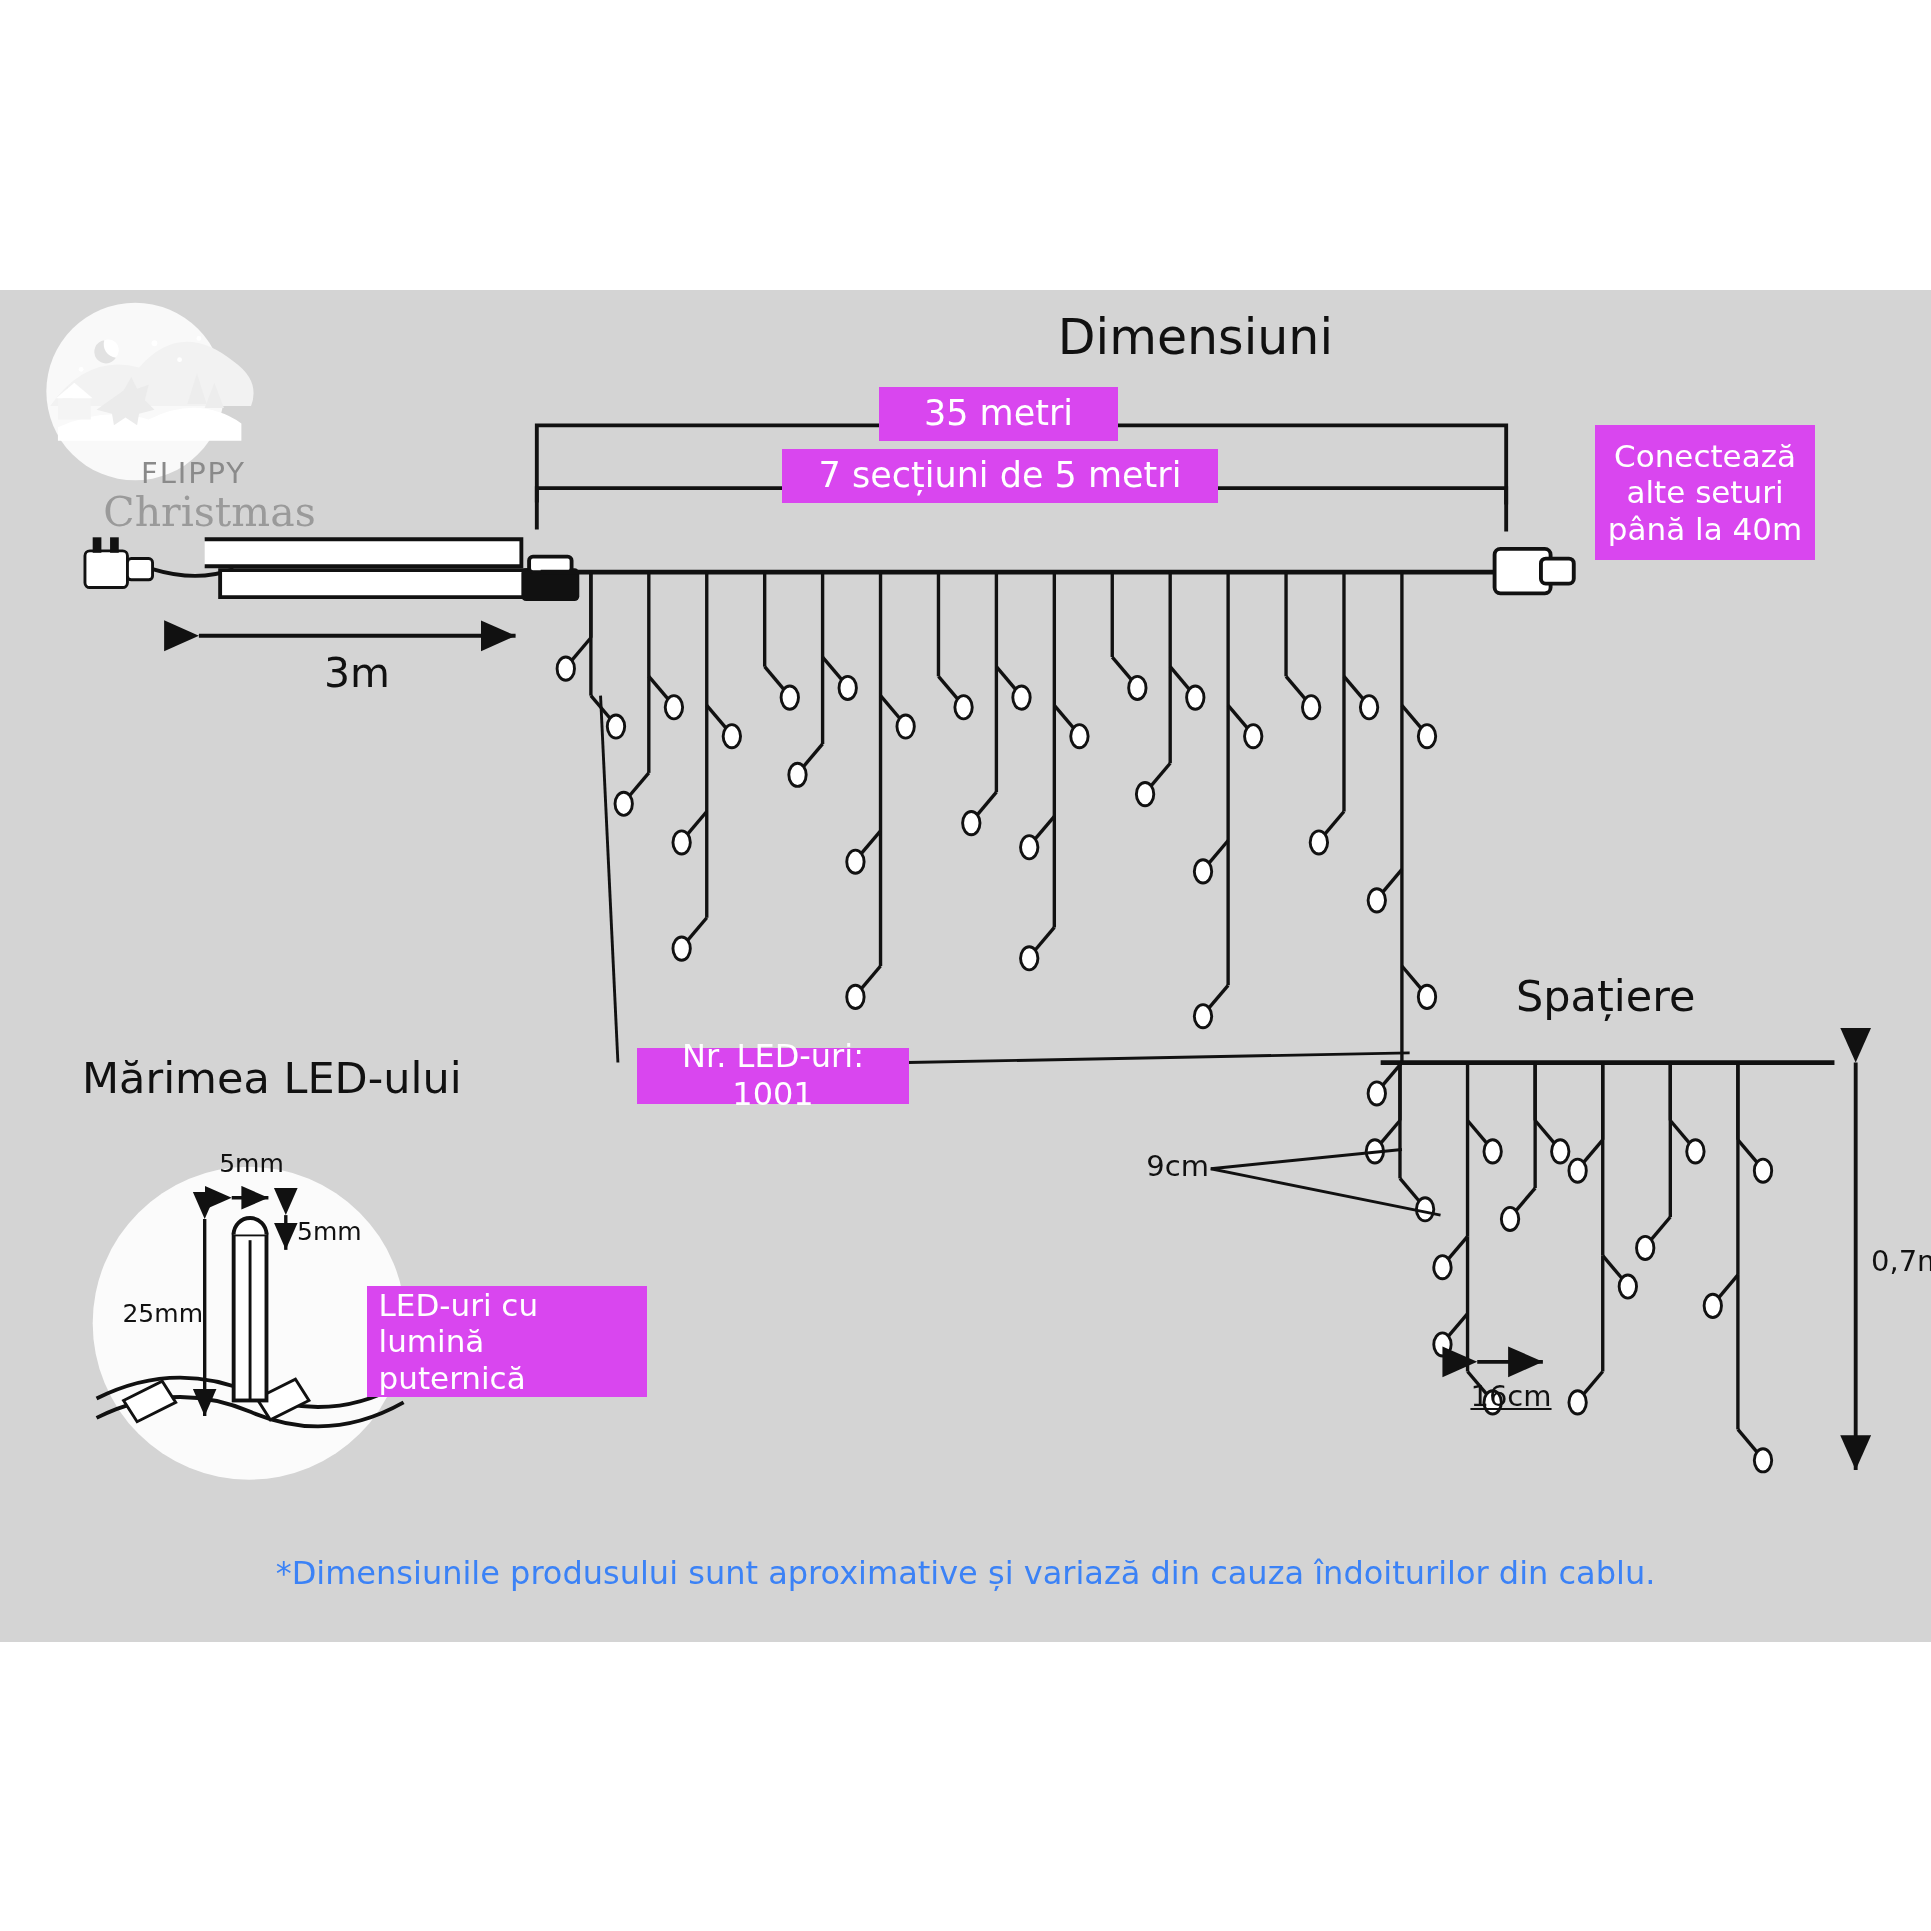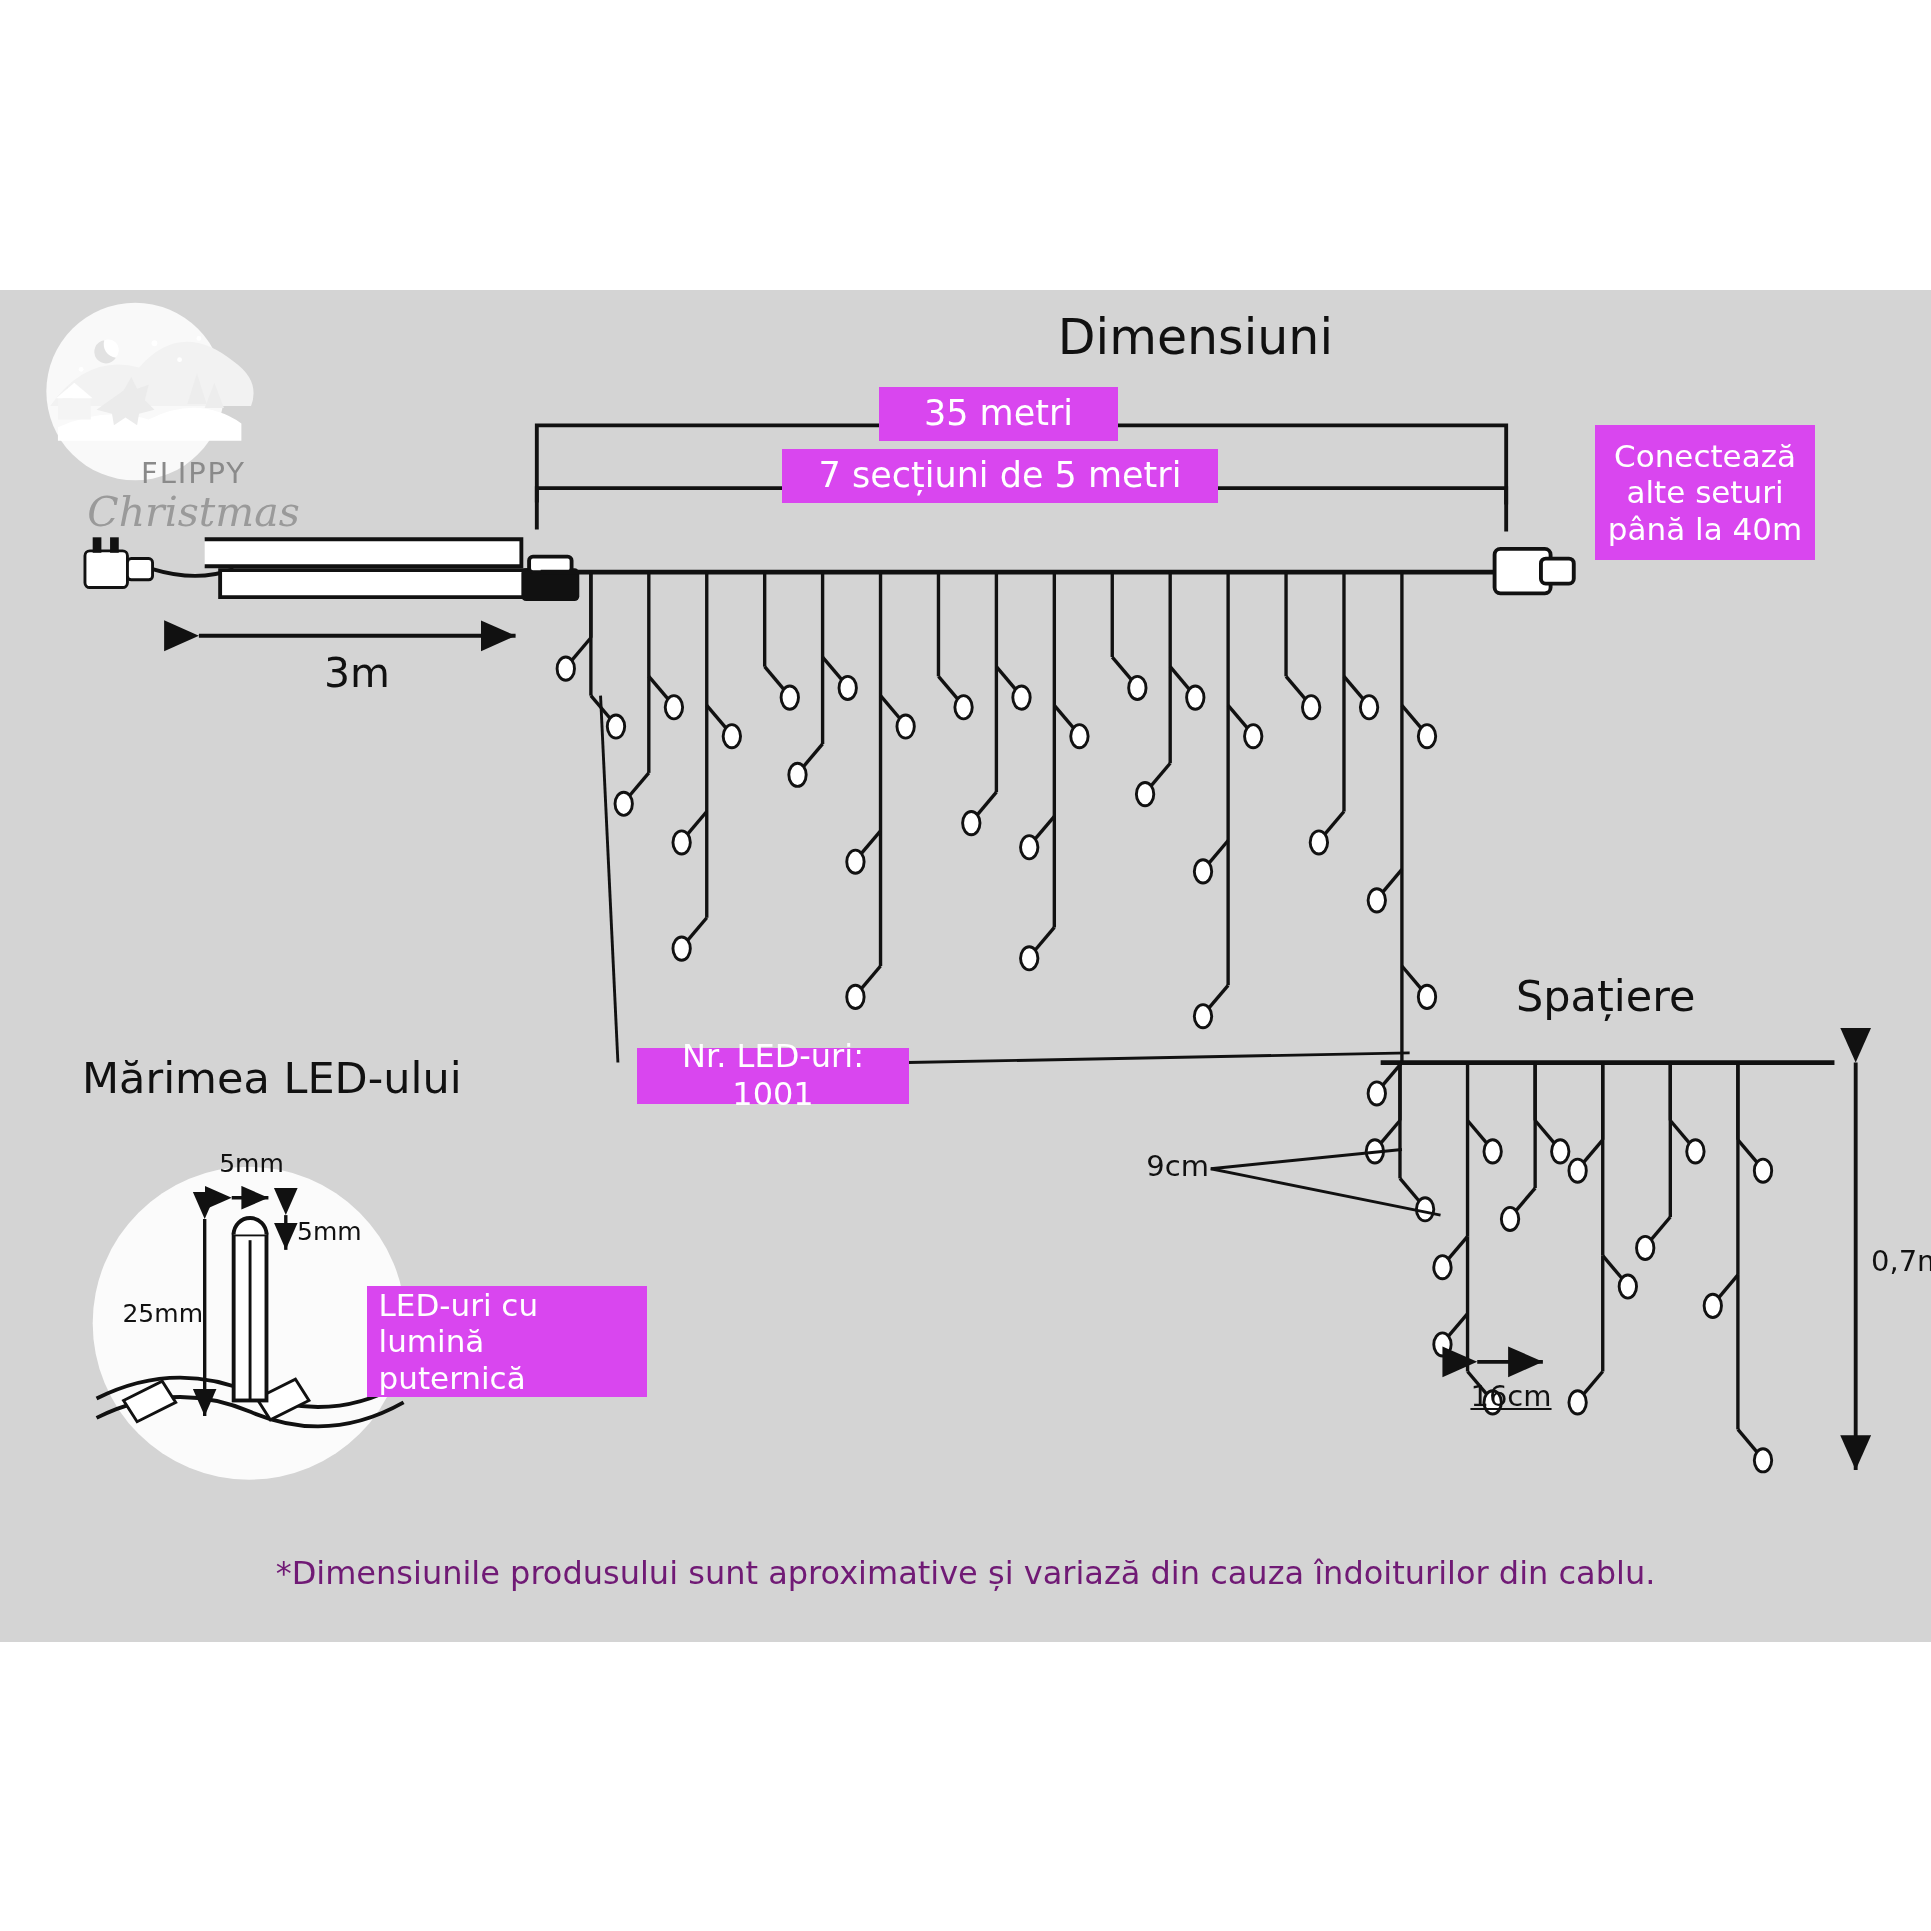--- a/index.html
+++ b/index.html
@@ -71,21 +71,21 @@
     color: #111111;
     font-family: "DejaVu Sans", sans-serif;
   }
   .footnote {
     position: absolute;
     left: 0;
     top: 1554px;
     width: 1931px;
     text-align: center;
     font-size: 32px;
-    color: #701a75;
+    color: #3b82f6;
   }
   
   .logo {
     position: absolute;
     left: 34px;
     top: 39px;
     width: 319px;
     height: 222px;
   }
   .logo-text1 {
@@ -93,28 +93,27 @@
     left: 0;
     top: 127px;
     width: 319px;
     text-align: center;
     font-size: 29px;
     letter-spacing: 1.9px;
     color: #8a8a8a;
   }
   .logo-text2 {
     position: absolute;
-    left: 0;
+    left: 16px;
     top: 159px;
     width: 319px;
     text-align: center;
     font-size: 41px;
     color: #9a9a9a;
     font-family: "DejaVu Serif", serif;
-    font-style: italic;
   }
 </style>
 </head>
 <body>
 
 <div id="canvas">
 
   <div class="band"></div>
 
   <div class="stage">

